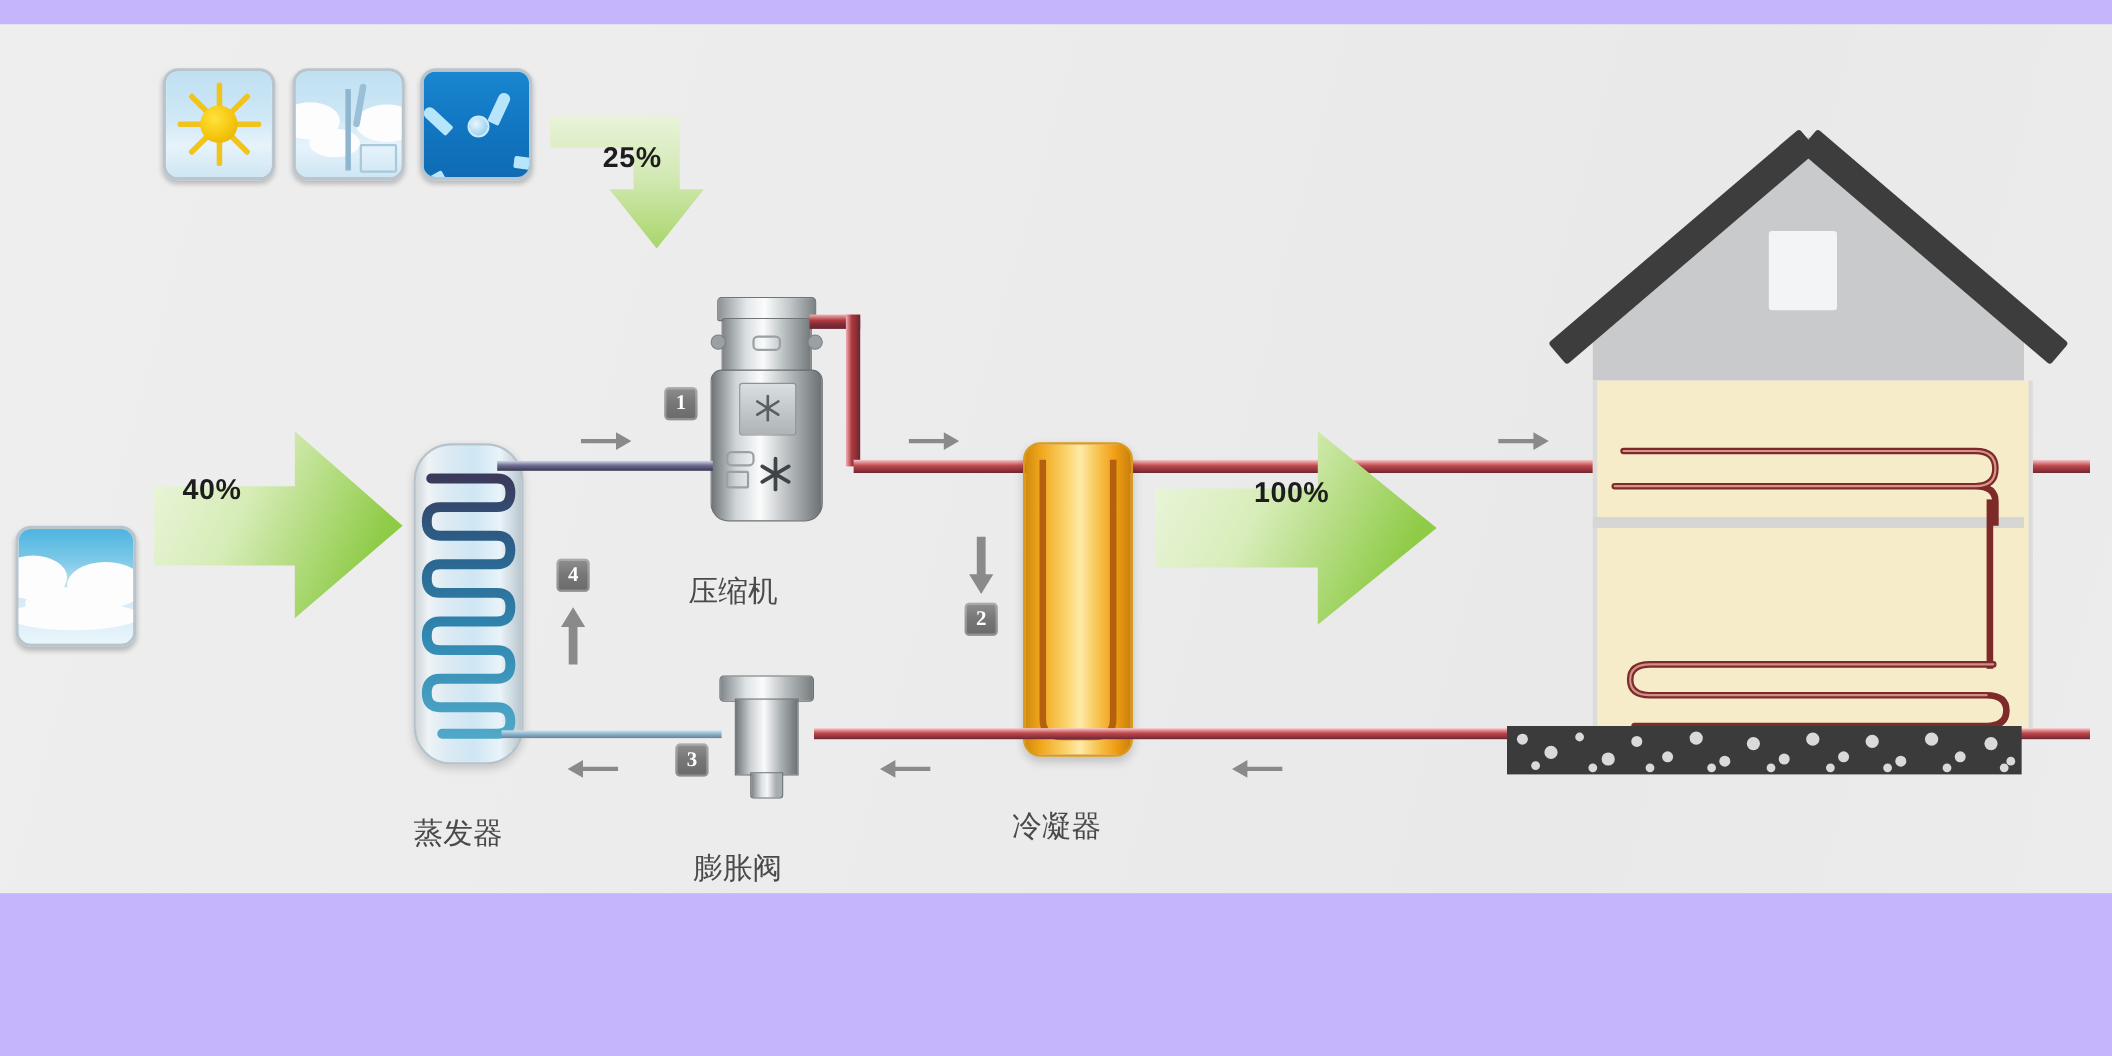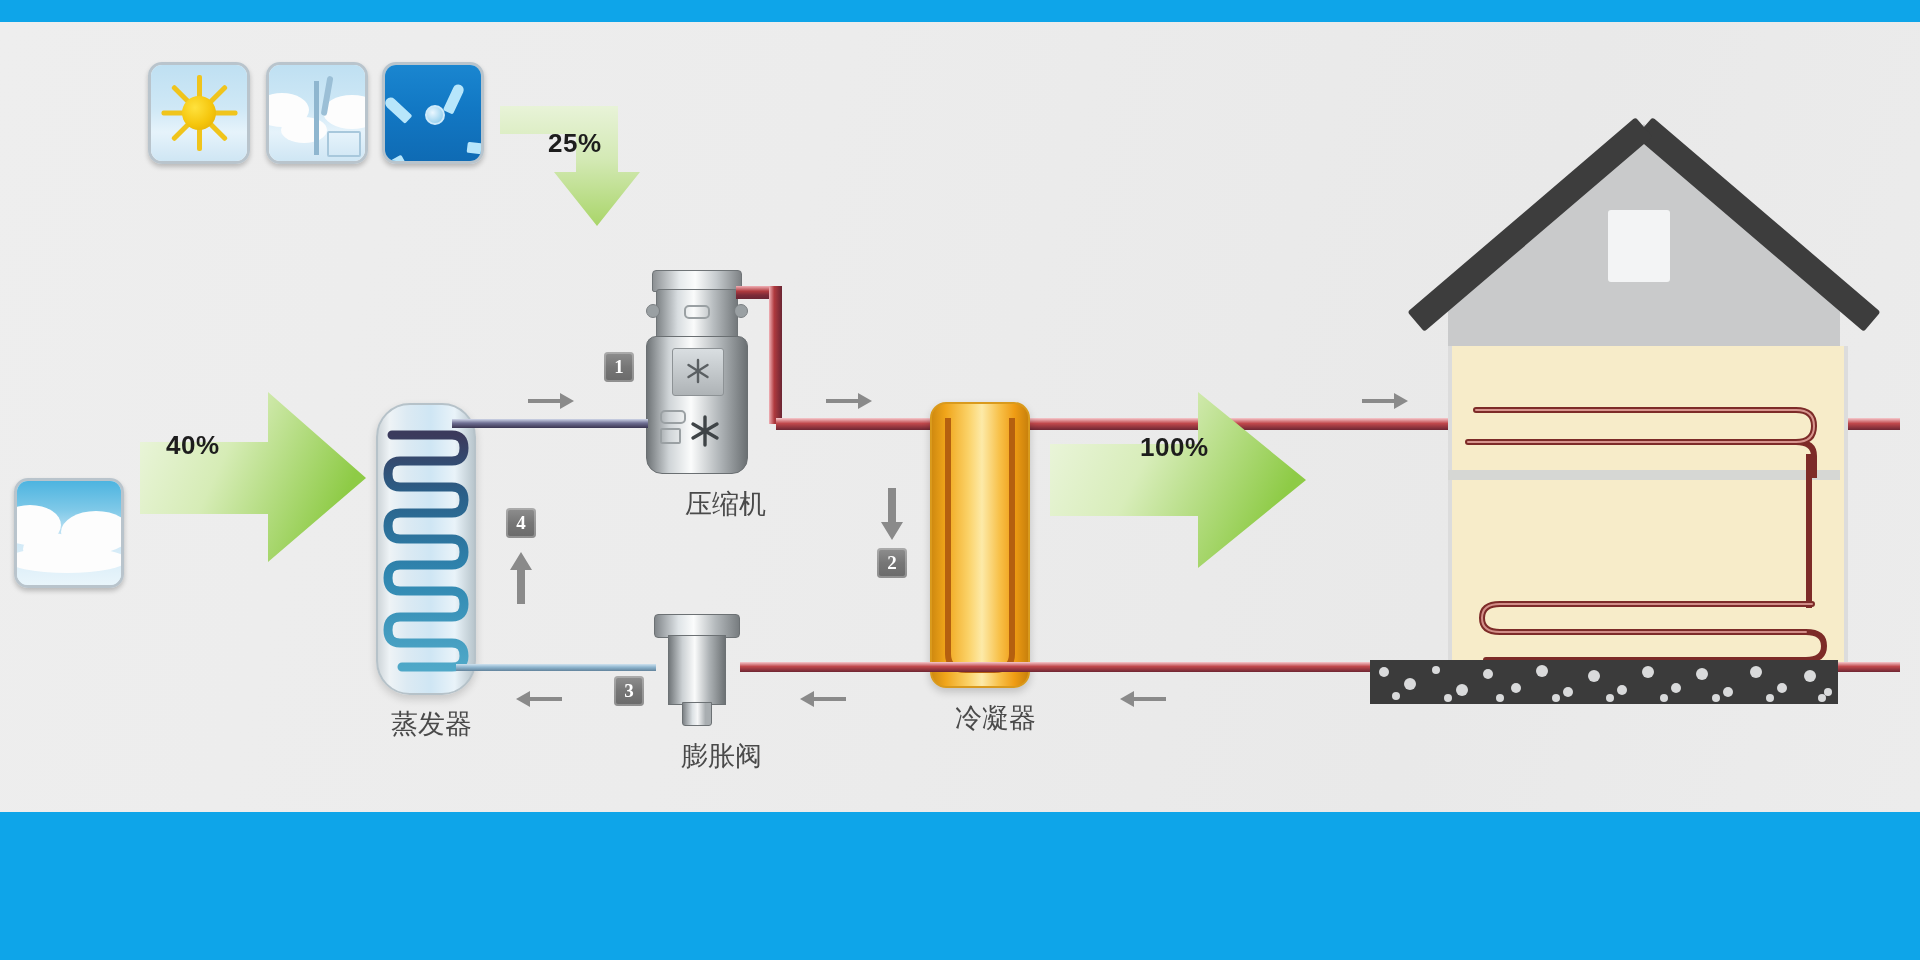--- a/index.html
+++ b/index.html
@@ -6,21 +6,21 @@
     margin: 0; padding: 0;
     background: #ffffff;
   }
   body {
     font-family: "Liberation Sans", "DejaVu Sans", sans-serif;
   }
   #stage {
     position: relative;
     width: 1920px;
     height: 960px;
-    background: #0ea5e9;
+    background: #c4b5fd;
     overflow: hidden;
   }
   
   #panel {
     position: absolute;
     left: 0; top: 22px;
     width: 1920px; height: 790px;
     background: linear-gradient(105deg,#eeeeee 0%,#ececec 40%,#e9e9e9 75%,#ececec 100%);
   }
   .abs { position: absolute; }
@@ -112,21 +112,22 @@
     display:flex; align-items:center; justify-content:center;
     font-family:"Liberation Serif", serif;
   }
 
   
   .clabel {
     position:absolute;
     font-size:27px; color:#4a4a4a;
     font-family:"DejaVu Sans","Liberation Sans",sans-serif;
     white-space:nowrap;
-    text-align:right;
+    text-align:left;
+    margin-top:33px;
   }
 
   
   #evap {
     position:absolute;
     border-radius: 34px;
     background: linear-gradient(90deg,#cfd6da 0%,#eef3f6 12%,#dceaf3 30%,#cfe6f4 55%,#e9f3f9 80%,#b9c6cd 100%);
     border:2px solid #b6c2c9;
     box-shadow: 0 4px 8px rgba(0,0,0,.16);
     overflow:hidden;

